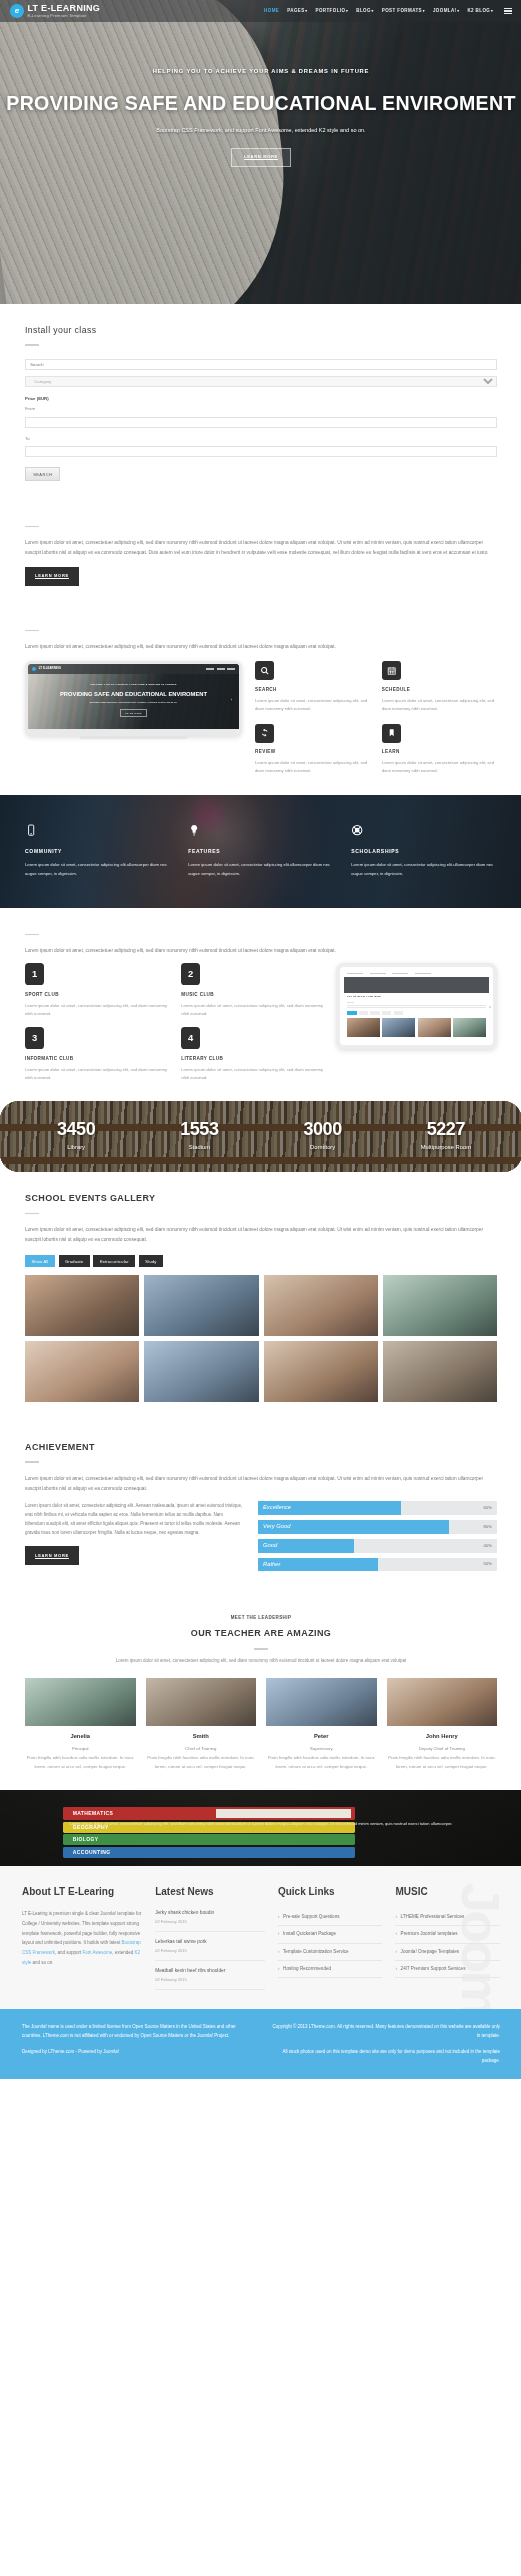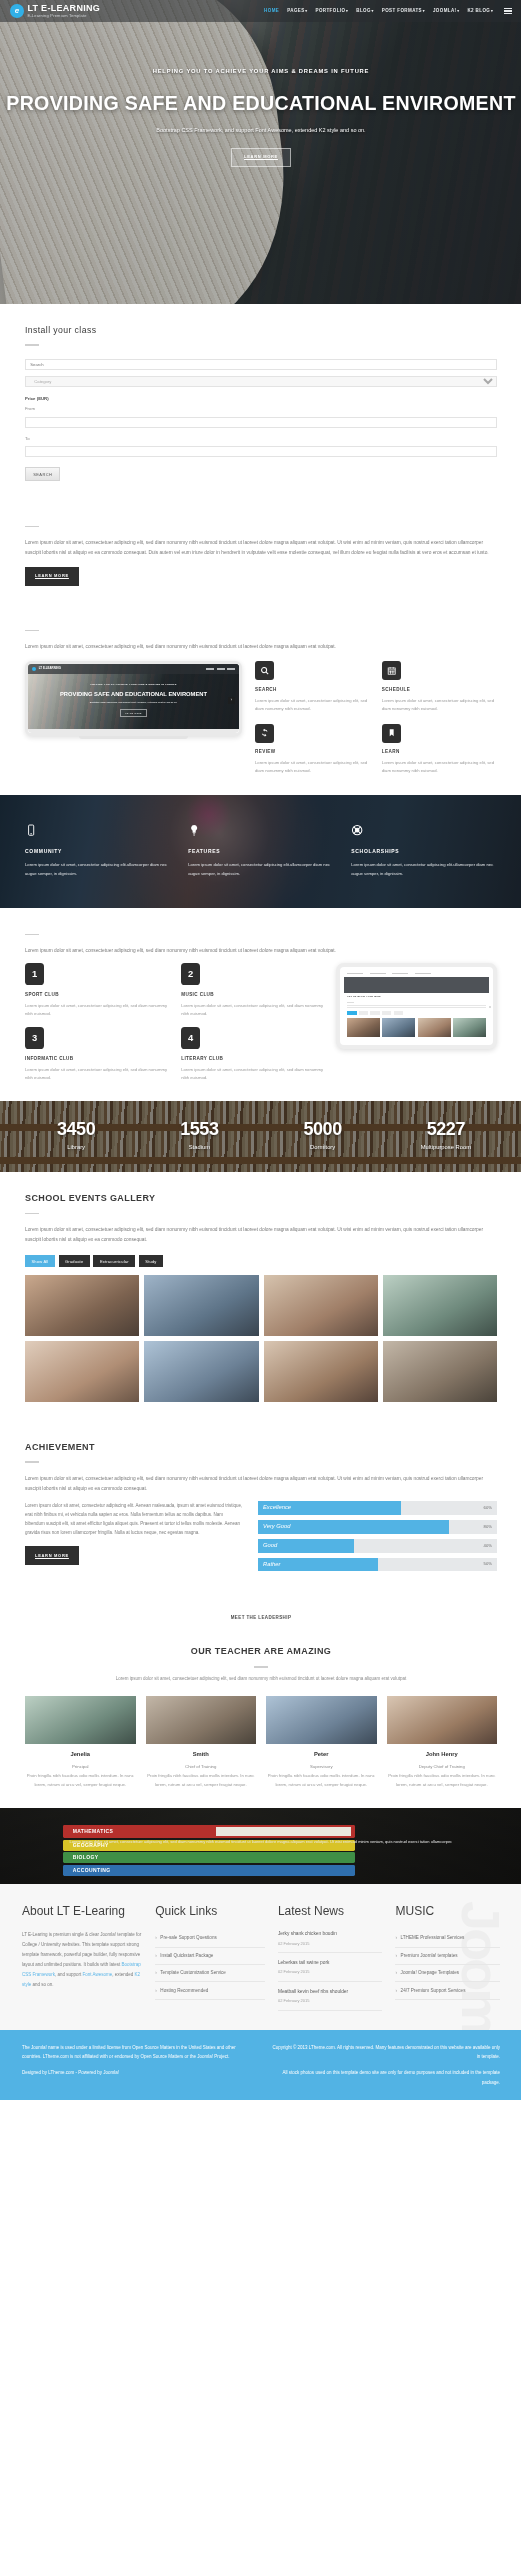--- a/index.html
+++ b/index.html
@@ -191,20 +191,21 @@
   .tchips{ display:flex; gap:2.2px; margin:2.9px 0 2.9px; }
   .tchips i{ display:block;height:4.3px;width:9.4px;background:#ececec; }
   .tchips i.on{ background:#31b0e8; }
   .tphotos{ display:grid; grid-template-columns:repeat(4,1fr); gap:2.2px; }
   .tphoto{ height:19px; background:#c9c4bd; }
 
   
   .counters{
     position:relative; overflow:hidden; padding:19px 14.5px; color:#fff;
     background:#2a2017;
+    border-radius:19px;
   }
   .counters-bg{
     position:absolute; inset:0;
     background:
       linear-gradient(180deg, rgba(0,0,0,.42), rgba(0,0,0,.42)),
       repeating-linear-gradient(92deg,#b9a98c 0px,#b9a98c 2.9px,#8d6f4e 2.9px,#8d6f4e 5.8px,#d8cfc0 5.8px,#d8cfc0 8.7px,#6e5338 8.7px,#6e5338 11.6px,#a89878 11.6px,#a89878 14.5px),
       linear-gradient(#5a4530,#3b2c1d);
   }
   .counters-bg:before{
     content:""; position:absolute; left:0;right:0; top:32%; height:7.2px;
@@ -237,21 +238,21 @@
     position:relative; z-index:2; color:#fff; font-style:italic;
     font-size:5.8px; padding-left:5px;
   }
   .bar-pct{
     position:absolute; right:5px; top:50%; transform:translateY(-50%);
     font-size:4.2px; color:#6e6e6e; z-index:2;
   }
 
   
   .teach-kicker{ text-align:center; font-size:4.5px; color:#4b4b4b; letter-spacing:0.4px; font-weight:bold; }
-  .teach-title{ text-align:center; font-size:9px; color:#3a3a3a; font-weight:bold; letter-spacing:0.4px; margin-top:22px; }
+  .teach-title{ text-align:center; font-size:9px; color:#3a3a3a; font-weight:bold; letter-spacing:0.4px; margin-top:4px; }
   .teach-rule{ width:13.8px;height:1.4px;background:#cfcfcf;margin:7.2px auto 7.2px; }
   .teach-lead{ text-align:center; font-size:4.5px; color:#8a8a8a; }
   .teachers{ display:grid; grid-template-columns:repeat(4,1fr); gap:10px; margin-top:13px; text-align:center; }
   .t-photo{ width:100%; height:48px; background:#b5aa9c; }
   .t-name{ font-size:5.8px; color:#2f2f2f; font-weight:bold; margin-top:6.5px; }
   .t-role{ font-size:4.3px; color:#8a8a8a; margin-top:2.9px; }
   .t-desc{ font-size:4.3px; color:#9a9a9a; line-height:1.9; margin-top:2.2px; }
 
   
   .books{ position:relative; height:76px; overflow:hidden; background:#141414; }
@@ -269,21 +270,21 @@
   .bk4{ top:57px; height:11px; background:#2f6fae; }
   .bk-page{ position:absolute; right:4.3px; top:2.2px; bottom:2.2px; width:46%; background:#eae7de; }
   .books-text{
     position:absolute; z-index:5; left:35px; right:35px; top:30px;
     text-align:center; color:#e9e9e9; font-size:4px; line-height:1.9;
   }
 
   
   .footer{ background:#f7f7f7; padding:17.4px 22px 13px; position:relative; overflow:hidden; }
   .footer-grid{ display:grid; grid-template-columns:1.15fr 1.05fr 1fr 1fr; gap:13px; position:relative; z-index:3; }
-  .f-title{ font-size:12px; color:#3f3f3f; font-weight:normal; margin-bottom:8.7px; }
+  .f-title{ font-size:10px; color:#3f3f3f; font-weight:bold; margin-bottom:8.7px; }
   .f-text{ font-size:4.5px; color:#7c7c7c; line-height:2.2; }
   .f-text a{ color:#5fb7e8; text-decoration:none; }
   .news-item{ border-bottom:0.7px solid #e7e7e7; padding:0 0 5px; margin-bottom:5.8px; }
   .news-t{ font-size:4.8px; color:#5c5c5c; }
   .news-d{ font-size:4px; color:#a5a5a5; margin-top:2.2px; }
   .ql{ list-style:none; }
   .ql li{ border-bottom:0.7px solid #e7e7e7; padding:4.3px 0; font-size:4.6px; color:#6d6d6d; }
   .ql li:before{ content:"›"; color:#9a9a9a; margin-right:3.6px; }
   .jwm{
     position:absolute; right:-4.3px; top:17.4px; z-index:1;
@@ -553,21 +554,21 @@
     <div class="counters-inner">
       <div>
         <div class="cnum">3450</div>
         <div class="clabel">Library</div>
       </div>
       <div>
         <div class="cnum">1553</div>
         <div class="clabel">Stadium</div>
       </div>
       <div>
-        <div class="cnum">5000</div>
+        <div class="cnum">3000</div>
         <div class="clabel">Dormitory</div>
       </div>
       <div>
         <div class="cnum">5227</div>
         <div class="clabel">Multipurpose Room</div>
       </div>
     </div>
   </section>
 
   <section class="sec">
@@ -679,46 +680,46 @@
 
   <footer class="footer">
     <div class="jwm">Joomla!</div>
     <div class="footer-grid">
       <div>
         <div class="f-title">About LT E-Learing</div>
         <div class="f-text"><span>LT E-Learing is premium single &amp; clear Joomla! template for College / University websites. This template support strong template framework, powerful page builder, fully responsive layout and unlimited positions. It builds with latest </span><a href="#">Bootstrap CSS Framework</a><span>, and support </span><a href="#">Font Awesome</a><span>, extended </span><a href="#">K2 style</a><span> and so on.</span></div>
       </div>
 
       <div>
+        <div class="f-title">Latest News</div>
+        <div class="news-item">
+          <div class="news-t">Jerky shank chicken boudin</div>
+          <div class="news-d">02 February 2015</div>
+        </div>
+        <div class="news-item">
+          <div class="news-t">Leberkas tail swine pork</div>
+          <div class="news-d">02 February 2015</div>
+        </div>
+        <div class="news-item">
+          <div class="news-t">Meatball kevin beef ribs shoulder</div>
+          <div class="news-d">02 February 2015</div>
+        </div>
+      </div>
+
+      <div>
         <div class="f-title">Quick Links</div>
         <ul class="ql">
           <li>Pre-sale Support Questions</li>
           <li>Install Quickstart Package</li>
           <li>Template Customization Service</li>
           <li>Hosting Recommended</li>
         </ul>
       </div>
 
       <div>
-        <div class="f-title">Latest News</div>
-        <div class="news-item">
-          <div class="news-t">Jerky shank chicken boudin</div>
-          <div class="news-d">02 February 2015</div>
-        </div>
-        <div class="news-item">
-          <div class="news-t">Leberkas tail swine pork</div>
-          <div class="news-d">02 February 2015</div>
-        </div>
-        <div class="news-item">
-          <div class="news-t">Meatball kevin beef ribs shoulder</div>
-          <div class="news-d">02 February 2015</div>
-        </div>
-      </div>
-
-      <div>
         <div class="f-title">MUSIC</div>
         <ul class="ql">
           <li>LTHEME Professional Services</li>
           <li>Premium Joomla! templates</li>
           <li>Joomla! Onepage Templates</li>
           <li>24/7 Premium Support Services</li>
         </ul>
       </div>
     </div>
   </footer>

